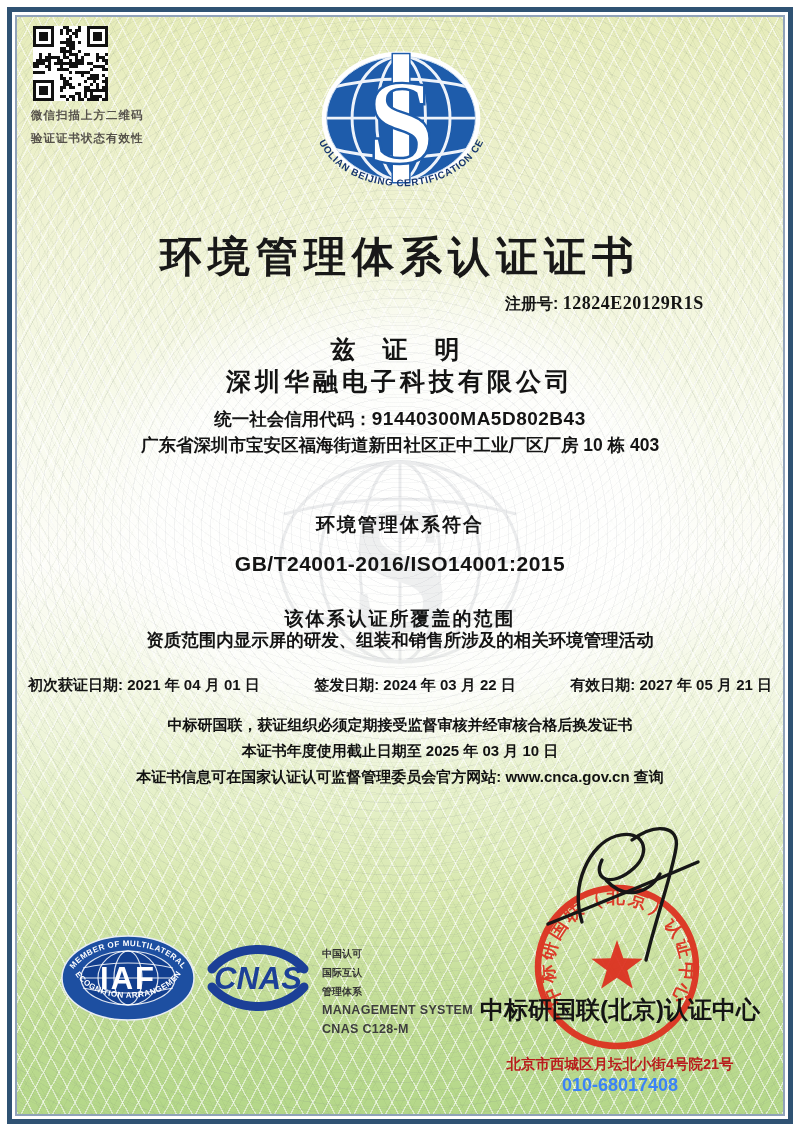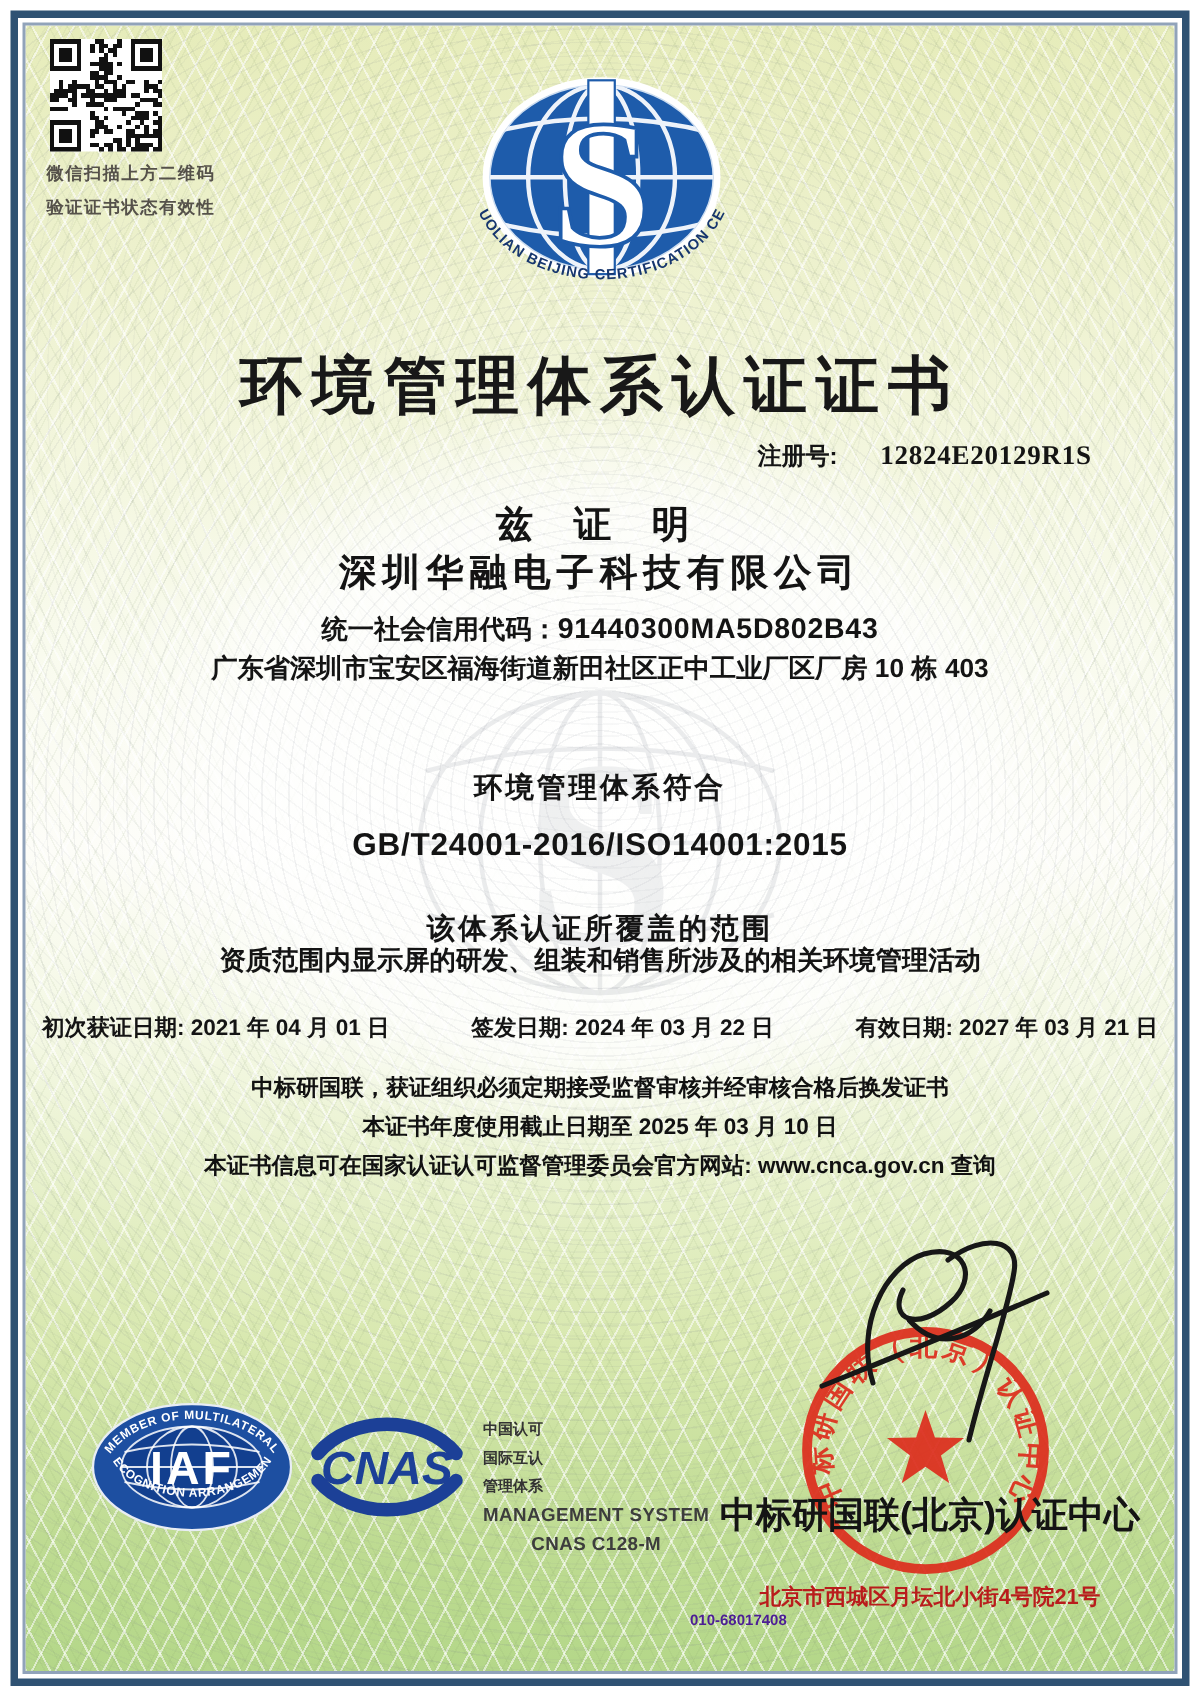--- a/index.html
+++ b/index.html
@@ -16,40 +16,40 @@
         repeating-linear-gradient(-62deg, rgba(255,255,255,.55) 0 1.3px, transparent 1.3px 14px),
         repeating-linear-gradient(62deg, rgba(120,145,95,.08) 0 1px, transparent 1px 11px),
         repeating-linear-gradient(-62deg, rgba(120,145,95,.08) 0 1px, transparent 1px 11px),
         linear-gradient(180deg,#e6ecba 0%,#edf1cd 14%,#f9fbee 38%,#fdfdf8 50%,#f2f7e0 63%,#d8e8af 80%,#bedb92 92%,#b4d789 100%);}
   .abs{position:absolute;white-space:nowrap;z-index:3;}
   .ctr{left:0;width:100%;text-align:center;}
   .qr{left:33px;top:26px;width:75px;height:75px;}
   .qr-cap{font-family:"Liberation Serif",serif;font-weight:700;font-size:11.5px;color:#55514a;letter-spacing:1px;}
   .title{top:229px;font-size:42px;font-weight:700;letter-spacing:6px;color:#181818;}
   .reg{left:505px;top:293px;font-size:16px;font-weight:700;}
-  .reg .num{font-family:"Liberation Serif",serif;font-size:18px;font-weight:600;letter-spacing:.5px;margin-left:24px;}
+  .reg .num{font-family:"Liberation Serif",serif;font-size:18px;font-weight:600;letter-spacing:.5px;}
   .certify{top:333px;font-size:25px;font-weight:700;letter-spacing:10px;}
   .company{top:365px;font-size:25px;font-weight:700;letter-spacing:4px;}
   .credit{top:407px;font-size:17.5px;font-weight:700;}
   .credit .code{font-size:19px;letter-spacing:.5px;}
   .addr{top:433px;font-size:17.5px;font-weight:700;}
   .sysline{top:512px;font-size:19px;font-weight:700;letter-spacing:2px;}
   .standard{top:552px;font-size:21px;font-weight:700;letter-spacing:.5px;}
   .scopetitle{top:592px;font-size:19px;font-weight:700;letter-spacing:2px;margin-top:14px;}
   .scope{top:628px;font-size:17.5px;font-weight:700;}
   .dates{top:676px;left:28px;right:28px;display:flex;justify-content:space-between;
          font-size:15px;font-weight:700;white-space:nowrap;position:absolute;z-index:3;}
   .note{font-size:15px;font-weight:600;color:#111;}
   .n1{top:716px;}.n2{top:742px;}.n3{top:768px;}
   .cnas-block{left:322px;top:944px;text-align:left;line-height:19px;}
   .cnas-block .cn{font-size:10px;font-weight:700;color:#333;}
-  .cnas-block .en{font-size:12.5px;font-weight:700;color:#3d3d3d;letter-spacing:.3px;text-align:center;}
+  .cnas-block .en{font-size:12.5px;font-weight:700;color:#3d3d3d;letter-spacing:.3px;}
   .org{left:440px;top:994px;width:360px;text-align:center;font-size:24px;font-weight:700;color:#141414;}
   .office{left:460px;top:1055px;width:320px;text-align:center;font-size:14.5px;font-weight:700;color:#b91c1c;}
-  .phone{left:460px;top:1075px;width:320px;text-align:left;font-size:10px;font-weight:700;color:#4c1d95;}
+  .phone{left:460px;top:1075px;width:320px;text-align:center;font-size:18px;font-weight:700;color:#3b82f6;}
   svg{display:block;}
   .seal{opacity:.92;}
   .wm{opacity:.13;}
 </style>
 </head>
 <body style="--border-outer: #2f5273; --border-inner: #91a3ba; --logo-blue: #1e5cab; --logo-dark-blue: #16366e; --iaf-blue: #1d4fa1; --cnas-blue: #1c4097; --seal-red: #dd2d1d;">
 
 <div class="page">
   <div class="bg"></div>
   <div class="frame-outer"></div>
@@ -312,21 +312,21 @@
   </svg>
 
   <div class="abs ctr sysline">环境管理体系符合</div>
   <div class="abs ctr standard">GB/T24001-2016/ISO14001:2015</div>
   <div class="abs ctr scopetitle">该体系认证所覆盖的范围</div>
   <div class="abs ctr scope">资质范围内显示屏的研发、组装和销售所涉及的相关环境管理活动</div>
 
   <div class="dates">
     <span>初次获证日期: 2021 年 04 月 01 日</span>
     <span>签发日期: 2024 年 03 月 22 日</span>
-    <span>有效日期: 2027 年 03 月 21 日</span>
+    <span>有效日期: 2027 年 05 月 21 日</span>
   </div>
 
   <div class="abs ctr note n1">中标研国联，获证组织必须定期接受监督审核并经审核合格后换发证书</div>
   <div class="abs ctr note n2">本证书年度使用截止日期至 2025 年 03 月 10 日</div>
   <div class="abs ctr note n3">本证书信息可在国家认证认可监督管理委员会官方网站: www.cnca.gov.cn 查询</div>
 
   <svg class="abs" style="left:540px;top:818px;z-index:4;" width="165" height="145" viewBox="0 0 165 145">
     <g stroke="#171717" stroke-width="3.4" fill="none" stroke-linecap="round">
       <path d="M42,104 C30,66 50,26 76,18 C104,10 112,34 94,50 C72,70 52,62 62,42"></path>
       <path d="M92,22 C116,4 140,8 136,30 C132,56 116,100 106,142"></path>

